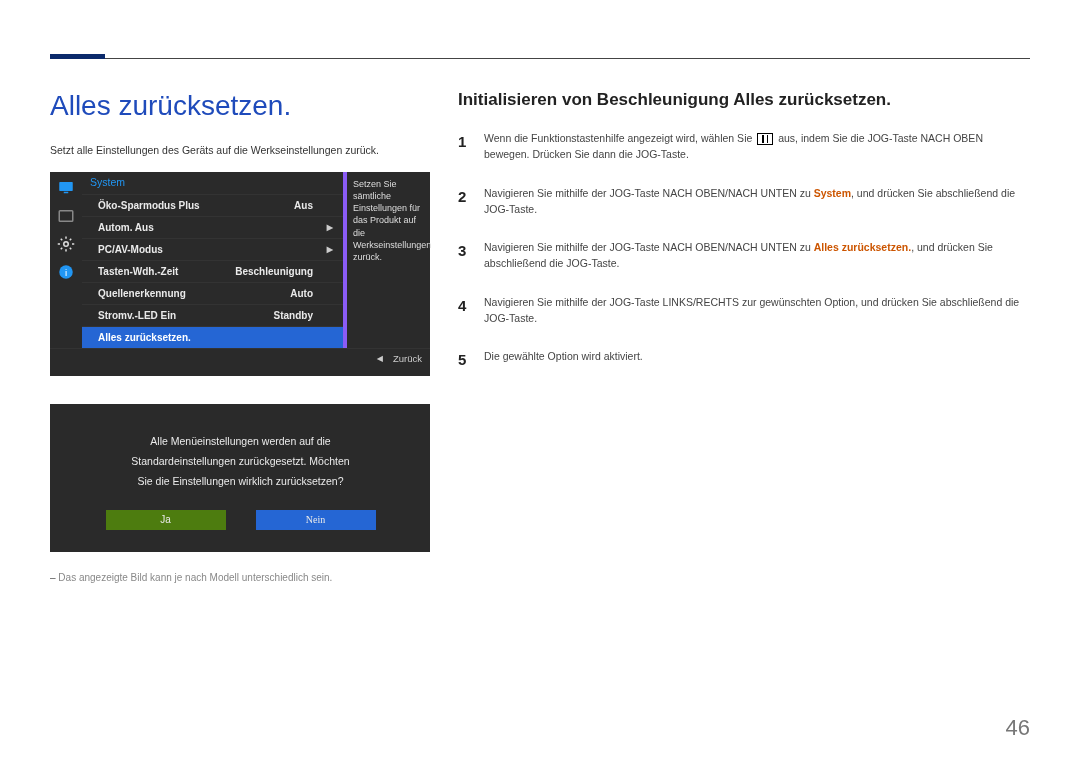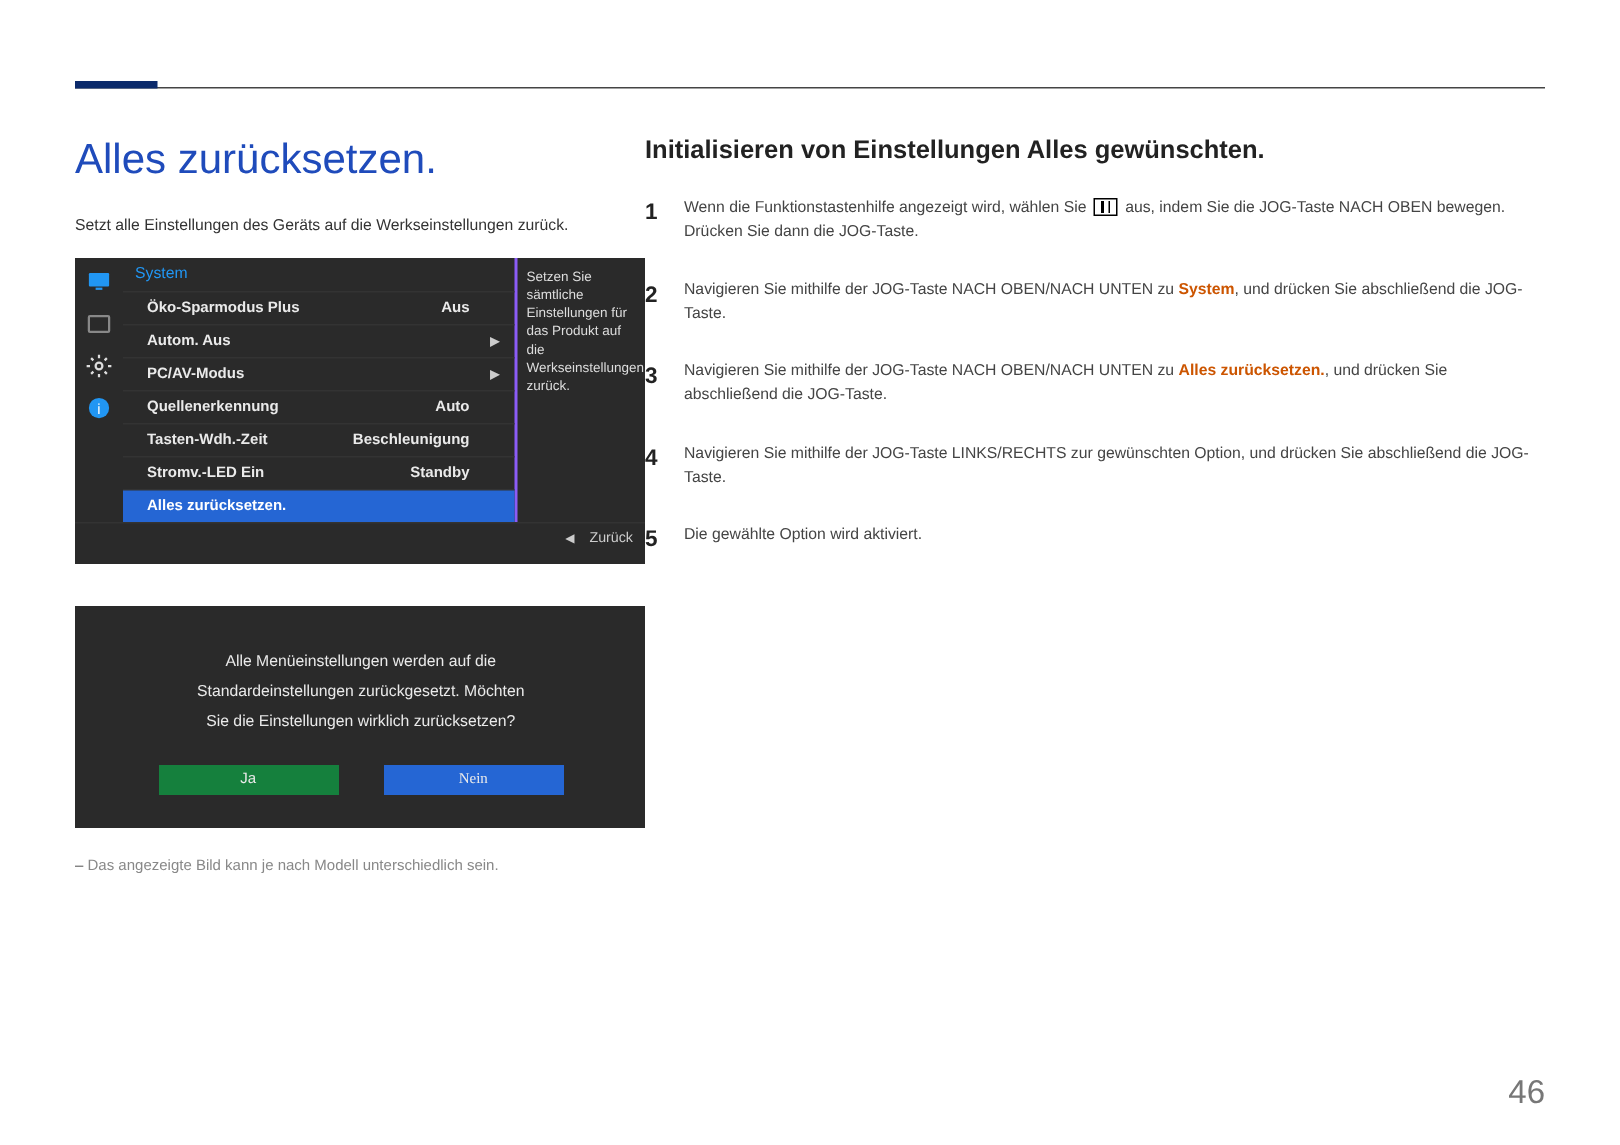--- a/index.html
+++ b/index.html
@@ -26,20 +26,21 @@
     width: 55px;
     height: 5px;
     background: #0b2a6b;
   }
   .content {
     position: absolute;
     top: 90px;
     left: 50px;
     right: 50px;
     display: flex;
+    gap: 28px;
   }
   .left { width: 380px; }
   .right { flex: 1; }
   h1.maintitle {
     font-size: 28px;
     font-weight: 500;
     color: #1f4bbb;
     margin-bottom: 22px;
   }
   .intro {
@@ -93,21 +94,21 @@
   }
   .osd-row .arrow {
     position: absolute;
     right: 10px;
     font-size: 8px;
     color: #ccc;
   }
   .osd-desc {
     width: 87px;
     background: #2a2a2a;
-    border-left: 2px solid #8b5cf6;
+    border-left: 4px solid #8b5cf6;
     padding: 6px 6px;
     font-size: 9px;
     line-height: 1.35;
     color: #ddd;
   }
   .osd-footer {
     border-top: 1px solid #333;
     display: flex;
     justify-content: flex-end;
     align-items: center;
@@ -130,21 +131,21 @@
   .dialog p { line-height: 1.9; }
   .dialog-btns {
     display: flex;
     justify-content: center;
     gap: 30px;
     margin-top: 18px;
   }
   .dbtn {
     width: 120px;
     height: 20px;
-    background: #15803d;
+    background: #4d7c0f;
     display: flex;
     align-items: center;
     justify-content: center;
     font-size: 10px;
   }
   .dbtn.highlight { background: #2566d4; font-family: Liberation Serif, serif; }
   .note {
     font-size: 10px;
     color: #888;
     margin-top: 20px;
@@ -239,26 +240,26 @@
                 <span>Autom. Aus</span>
                 <span></span>
                 <span class="arrow">▶</span>
               </div>
               <div class="osd-row">
                 <span>PC/AV-Modus</span>
                 <span></span>
                 <span class="arrow">▶</span>
               </div>
               <div class="osd-row">
+                <span>Tasten-Wdh.-Zeit</span>
+                <span>Beschleunigung</span>
+              </div>
+              <div class="osd-row">
                 <span>Quellenerkennung</span>
                 <span>Auto</span>
-              </div>
-              <div class="osd-row">
-                <span>Tasten-Wdh.-Zeit</span>
-                <span>Beschleunigung</span>
               </div>
               <div class="osd-row">
                 <span>Stromv.-LED Ein</span>
                 <span>Standby</span>
               </div>
               <div class="osd-row selected">
                 <span>Alles zurücksetzen.</span>
                 <span></span>
               </div>
             </div>
@@ -278,21 +279,21 @@
       <div class="dialog-btns">
         <div class="dbtn">Ja</div>
         <div class="dbtn highlight">Nein</div>
       </div>
     </div>
 
     <p class="note">Das angezeigte Bild kann je nach Modell unterschiedlich sein.</p>
   </div>
 
   <div class="right">
-    <h2 class="subtitle">Initialisieren von Einstellungen Alles gewünschten.</h2>
+    <h2 class="subtitle">Initialisieren von Beschleunigung Alles zurücksetzen.</h2>
     <ol class="steps" id="steps">
         <li class="step">
           <div class="stepnum">1</div>
           <div class="stepbody">Wenn die Funktionstastenhilfe angezeigt wird, wählen Sie <span class="menuicon"></span> aus, indem Sie die JOG-Taste NACH OBEN bewegen. Drücken Sie dann die JOG-Taste.</div>
         </li>
         <li class="step">
           <div class="stepnum">2</div>
           <div class="stepbody">Navigieren Sie mithilfe der JOG-Taste NACH OBEN/NACH UNTEN zu <b class="brand">System</b>, und drücken Sie abschließend die JOG-Taste.</div>
         </li>
         <li class="step">

